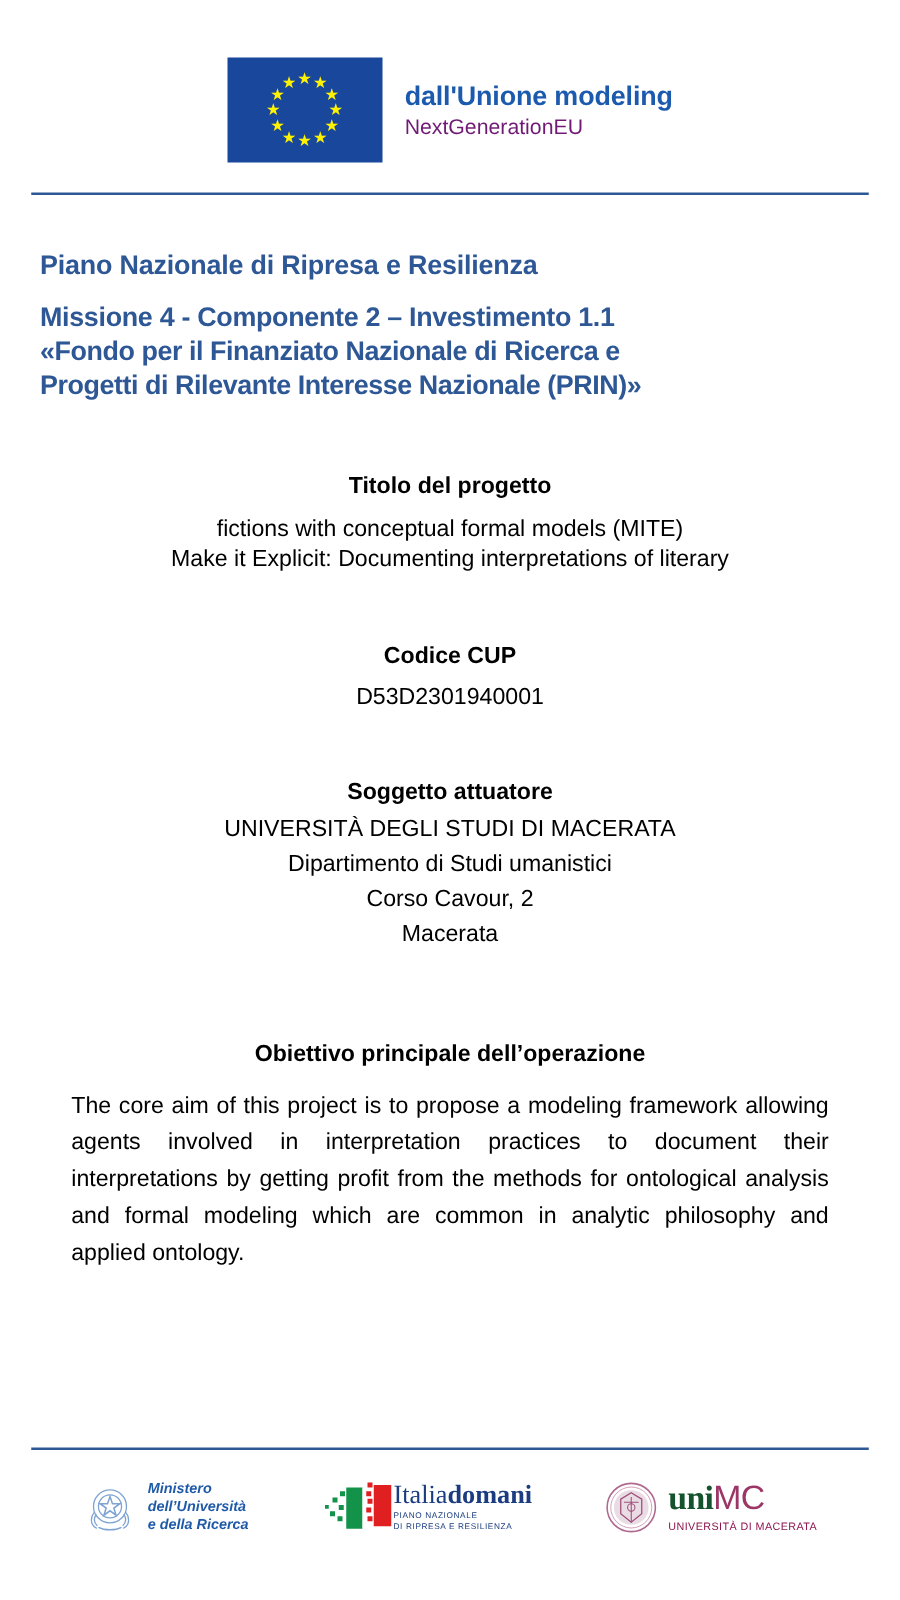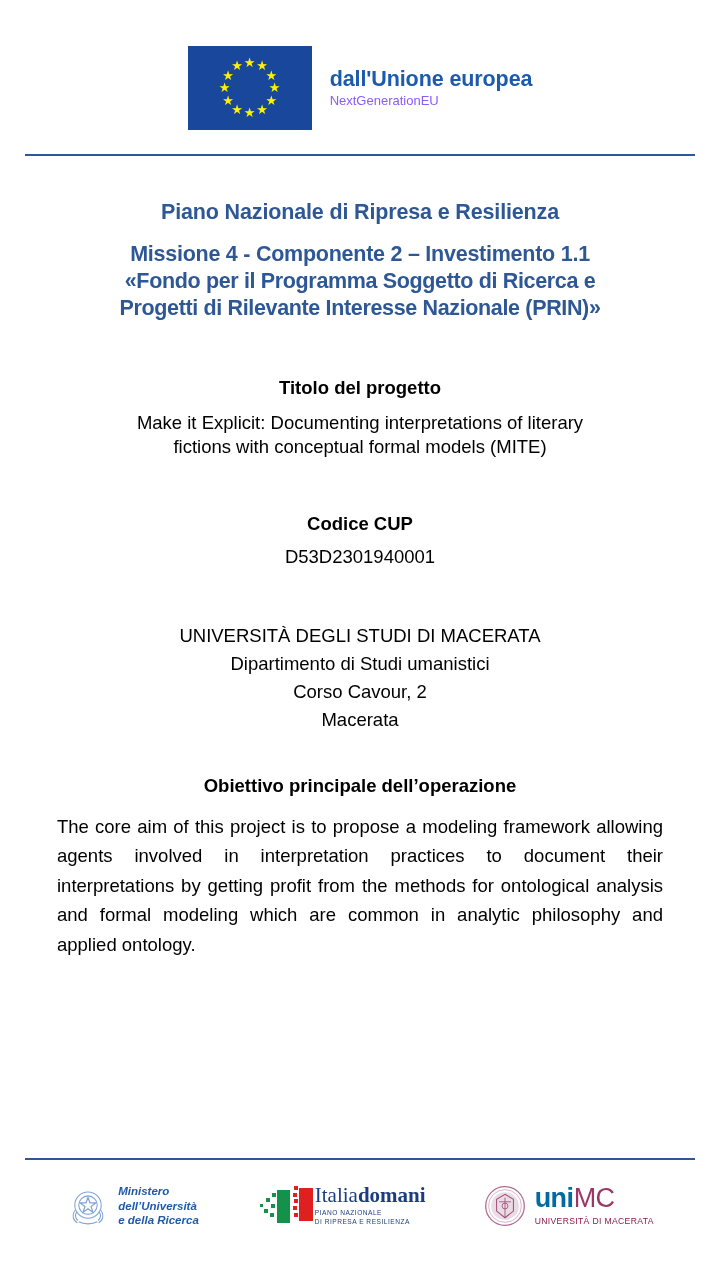--- a/index.html
+++ b/index.html
@@ -52,41 +52,42 @@
     line-height: 1.12;
   }
   .eu-line1, .eu-line2 {
     color: #1C5AAD;
     font-weight: bold;
     font-size: 21.5px;
     letter-spacing: -0.1px;
     white-space: nowrap;
   }
   .eu-line3 {
-    color: #8b5cf6;
-    font-size: 13px;
+    color: #701a75;
+    font-size: 17px;
     margin-top: 3px;
     white-space: nowrap;
   }
 
   
   .rule {
     height: 2px;
     background: #2E5796;
     margin: 0 25px;
   }
   .rule-top { margin-top: 14px; }
   .rule-bottom { margin-top: 0; }
 
   
   .pnrr-block {
-    text-align: center;
+    text-align: left;
     color: #2E5796;
     font-weight: bold;
     margin-top: 44px;
+    padding-left: 32px;
   }
   .pnrr-line-1 {
     font-size: 21.5px;
     letter-spacing: -0.15px;
   }
   .pnrr-line-2 {
     font-size: 21.5px;
     margin-top: 17px;
     letter-spacing: -0.25px;
   }
@@ -114,21 +115,21 @@
   .title-section .sec-line { line-height: 1.3; }
 
   .cup-section { margin-top: 54px; }
   .cup-section .sec-lines { margin-top: 10px; }
 
   .subject-section { margin-top: 52px; }
   .subject-section .sec-lines { margin-top: 5px; }
   .subject-section .sec-line { line-height: 1.53; }
 
   
-  .objective-section { margin-top: 40px; }
+  .objective-section { margin-top: 70px; }
   .objective-body {
     margin: 15px 57px 0 57px;
     text-align: justify;
     text-justify: inter-word;
     font-size: 18.5px;
     line-height: 1.60;
   }
 
   
   .footer-wrap {
@@ -182,22 +183,23 @@
   .unimc-logo { display: flex; align-items: center; gap: 9px; }
   .unimc-seal { width: 42px; height: 42px; flex: none; }
   .unimc-texts { display: flex; flex-direction: column; }
   .unimc-word {
     font-size: 27px;
     line-height: 1;
     white-space: nowrap;
     letter-spacing: -0.5px;
   }
   .unimc-word .uni {
-    color: #0369a1;
-    font-weight: bold;
+    color: #14532d;
+    font-weight: bold;
+    font-family: Liberation Serif, serif;
   }
   .unimc-word .mc { color: #9B3667; margin-top: 19px; }
   .unimc-sub {
     color: #8E1750;
     font-size: 8.6px;
     letter-spacing: 0.35px;
     margin-top: 4px;
     white-space: nowrap;
   }
 </style>
@@ -214,51 +216,52 @@
         <div class="eu-star" style="left: 77.6506px; top: 48.5px;">★</div>
         <div class="eu-star" style="left: 68.5px; top: 57.6506px;">★</div>
         <div class="eu-star" style="left: 56px; top: 61px;">★</div>
         <div class="eu-star" style="left: 43.5px; top: 57.6506px;">★</div>
         <div class="eu-star" style="left: 34.3494px; top: 48.5px;">★</div>
         <div class="eu-star" style="left: 31px; top: 36px;">★</div>
         <div class="eu-star" style="left: 34.3494px; top: 23.5px;">★</div>
         <div class="eu-star" style="left: 43.5px; top: 14.3494px;">★</div>
       </div>
     <div class="eu-texts">
-      <div class="eu-line2">dall'Unione europea</div>
+      <div class="eu-line2">dall'Unione modeling</div>
       <div class="eu-line3">NextGenerationEU</div>
     </div>
   </div>
 </div>
 
 <div class="rule rule-top"></div>
 
 <div class="pnrr-block">
   <div class="pnrr-line-1">Piano Nazionale di Ripresa e Resilienza</div>
   <div class="pnrr-line-2">Missione 4 - Componente 2 – Investimento 1.1</div>
-  <div class="pnrr-line-3">«Fondo per il Programma Soggetto di Ricerca e</div>
+  <div class="pnrr-line-3">«Fondo per il Finanziato Nazionale di Ricerca e</div>
   <div class="pnrr-line-4">Progetti di Rilevante Interesse Nazionale (PRIN)»</div>
 </div>
 
 <div class="section title-section">
   <div class="sec-head">Titolo del progetto</div>
   <div class="sec-lines">
+    <div class="sec-line">fictions with conceptual formal models (MITE)</div>
     <div class="sec-line">Make it Explicit: Documenting interpretations of literary</div>
-    <div class="sec-line">fictions with conceptual formal models (MITE)</div>
   </div>
 </div>
 
 <div class="section cup-section">
   <div class="sec-head">Codice CUP</div>
   <div class="sec-lines">
     <div class="sec-line">D53D2301940001</div>
   </div>
 </div>
 
 <div class="section subject-section">
+  <div class="sec-head">Soggetto attuatore</div>
   <div class="sec-lines">
     <div class="sec-line">UNIVERSITÀ DEGLI STUDI DI MACERATA</div>
     <div class="sec-line">Dipartimento di Studi umanistici</div>
     <div class="sec-line">Corso Cavour, 2</div>
     <div class="sec-line">Macerata</div>
   </div>
 </div>
 
 <div class="section objective-section">
   <div class="sec-head">Obiettivo principale dell’operazione</div>

